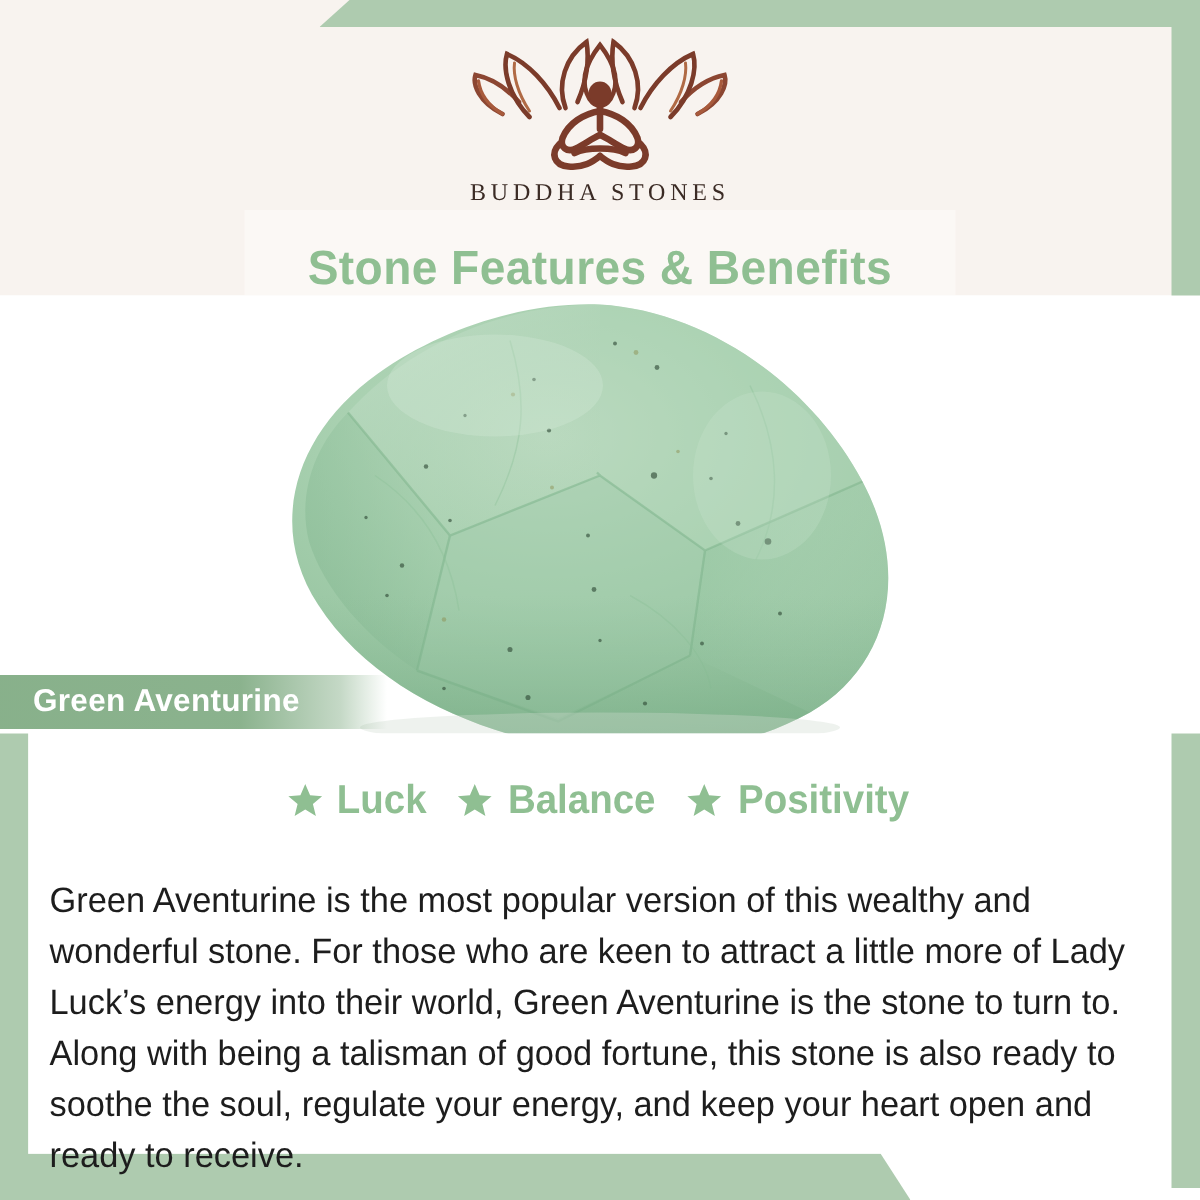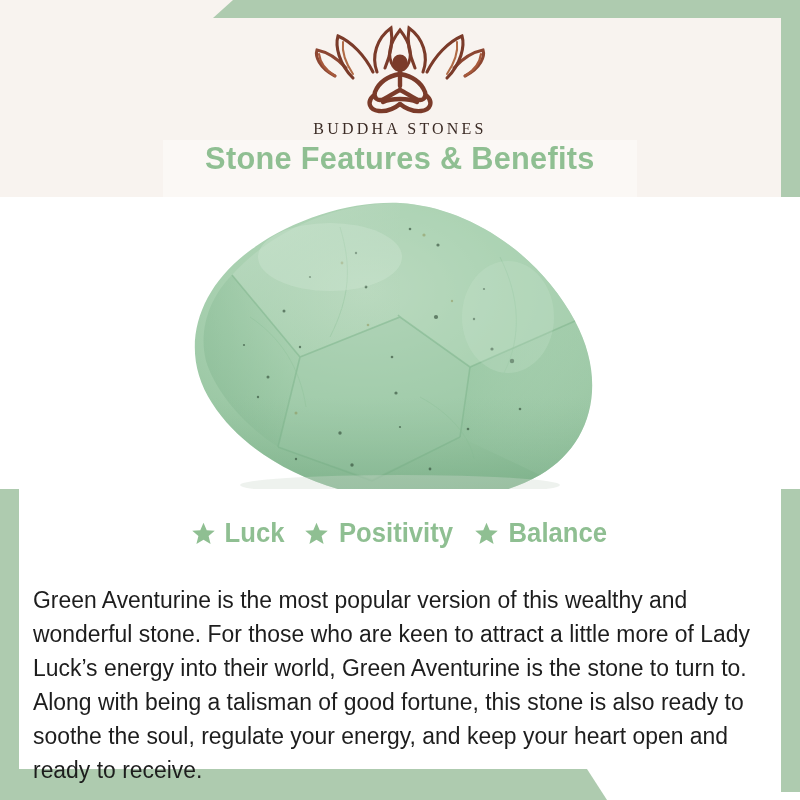--- a/index.html
+++ b/index.html
@@ -53,21 +53,21 @@
     margin-top:6px;
     font-family:"Liberation Serif", serif;
     font-size:16px;letter-spacing:3.2px;
     color:#3b2b25;font-weight:400;
   }
 
   
   .title-banner{
     position:absolute;left:163px;top:140px;width:474px;height:57px;
     background:#fbf8f5;
-    display:flex;align-items:flex-start;justify-content:center;
+    display:flex;align-items:flex-end;justify-content:center;
   }
   .title-text{
     font-family:"Liberation Sans Narrow","Liberation Sans",sans-serif;
     font-size:32px;font-weight:bold;
     color:#8fbf92;
     letter-spacing:.3px;
     transform:scaleX(.96);
     white-space:nowrap;
   }
 
@@ -277,37 +277,40 @@
         </g>
 
         <ellipse cx="330" cy="60" rx="72" ry="34" fill="#d6ead9" opacity=".30"></ellipse>
         <ellipse cx="508" cy="120" rx="46" ry="56" fill="#d2e7d6" opacity=".22"></ellipse>
       </g>
 
       <ellipse cx="400" cy="288" rx="160" ry="10" fill="#cfd9cf" opacity=".35"></ellipse>
     </svg>
   </div>
 
+  <div class="caption-bar">
+    <span class="caption-text">Green Aventurine</span>
+  </div>
 
   <div class="benefits">
     <div class="benefit">
       <svg class="star" viewBox="0 0 24 24">
         <polygon points="12,1.6 15.1,8.8 22.8,9.4 16.9,14.4 18.8,22 12,17.9 5.2,22 7.1,14.4 1.2,9.4 8.9,8.8" fill="#8fbf92"></polygon>
       </svg>
       <span class="benefit-label">Luck</span>
     </div>
     <div class="benefit">
       <svg class="star" viewBox="0 0 24 24">
         <polygon points="12,1.6 15.1,8.8 22.8,9.4 16.9,14.4 18.8,22 12,17.9 5.2,22 7.1,14.4 1.2,9.4 8.9,8.8" fill="#8fbf92"></polygon>
       </svg>
-      <span class="benefit-label">Positivity</span>
+      <span class="benefit-label">Balance</span>
     </div>
     <div class="benefit">
       <svg class="star" viewBox="0 0 24 24">
         <polygon points="12,1.6 15.1,8.8 22.8,9.4 16.9,14.4 18.8,22 12,17.9 5.2,22 7.1,14.4 1.2,9.4 8.9,8.8" fill="#8fbf92"></polygon>
       </svg>
-      <span class="benefit-label">Balance</span>
+      <span class="benefit-label">Positivity</span>
     </div>
   </div>
 
   <p class="body-copy">Green Aventurine is the most popular version of this wealthy and wonderful stone. For those who are keen to attract a little more of Lady Luck’s energy into their world, Green Aventurine is the stone to turn to. Along with being a talisman of good fortune, this stone is also ready to soothe the soul, regulate your energy, and keep your heart open and ready to receive.</p>
 
 </div>
 
 </body></html>

